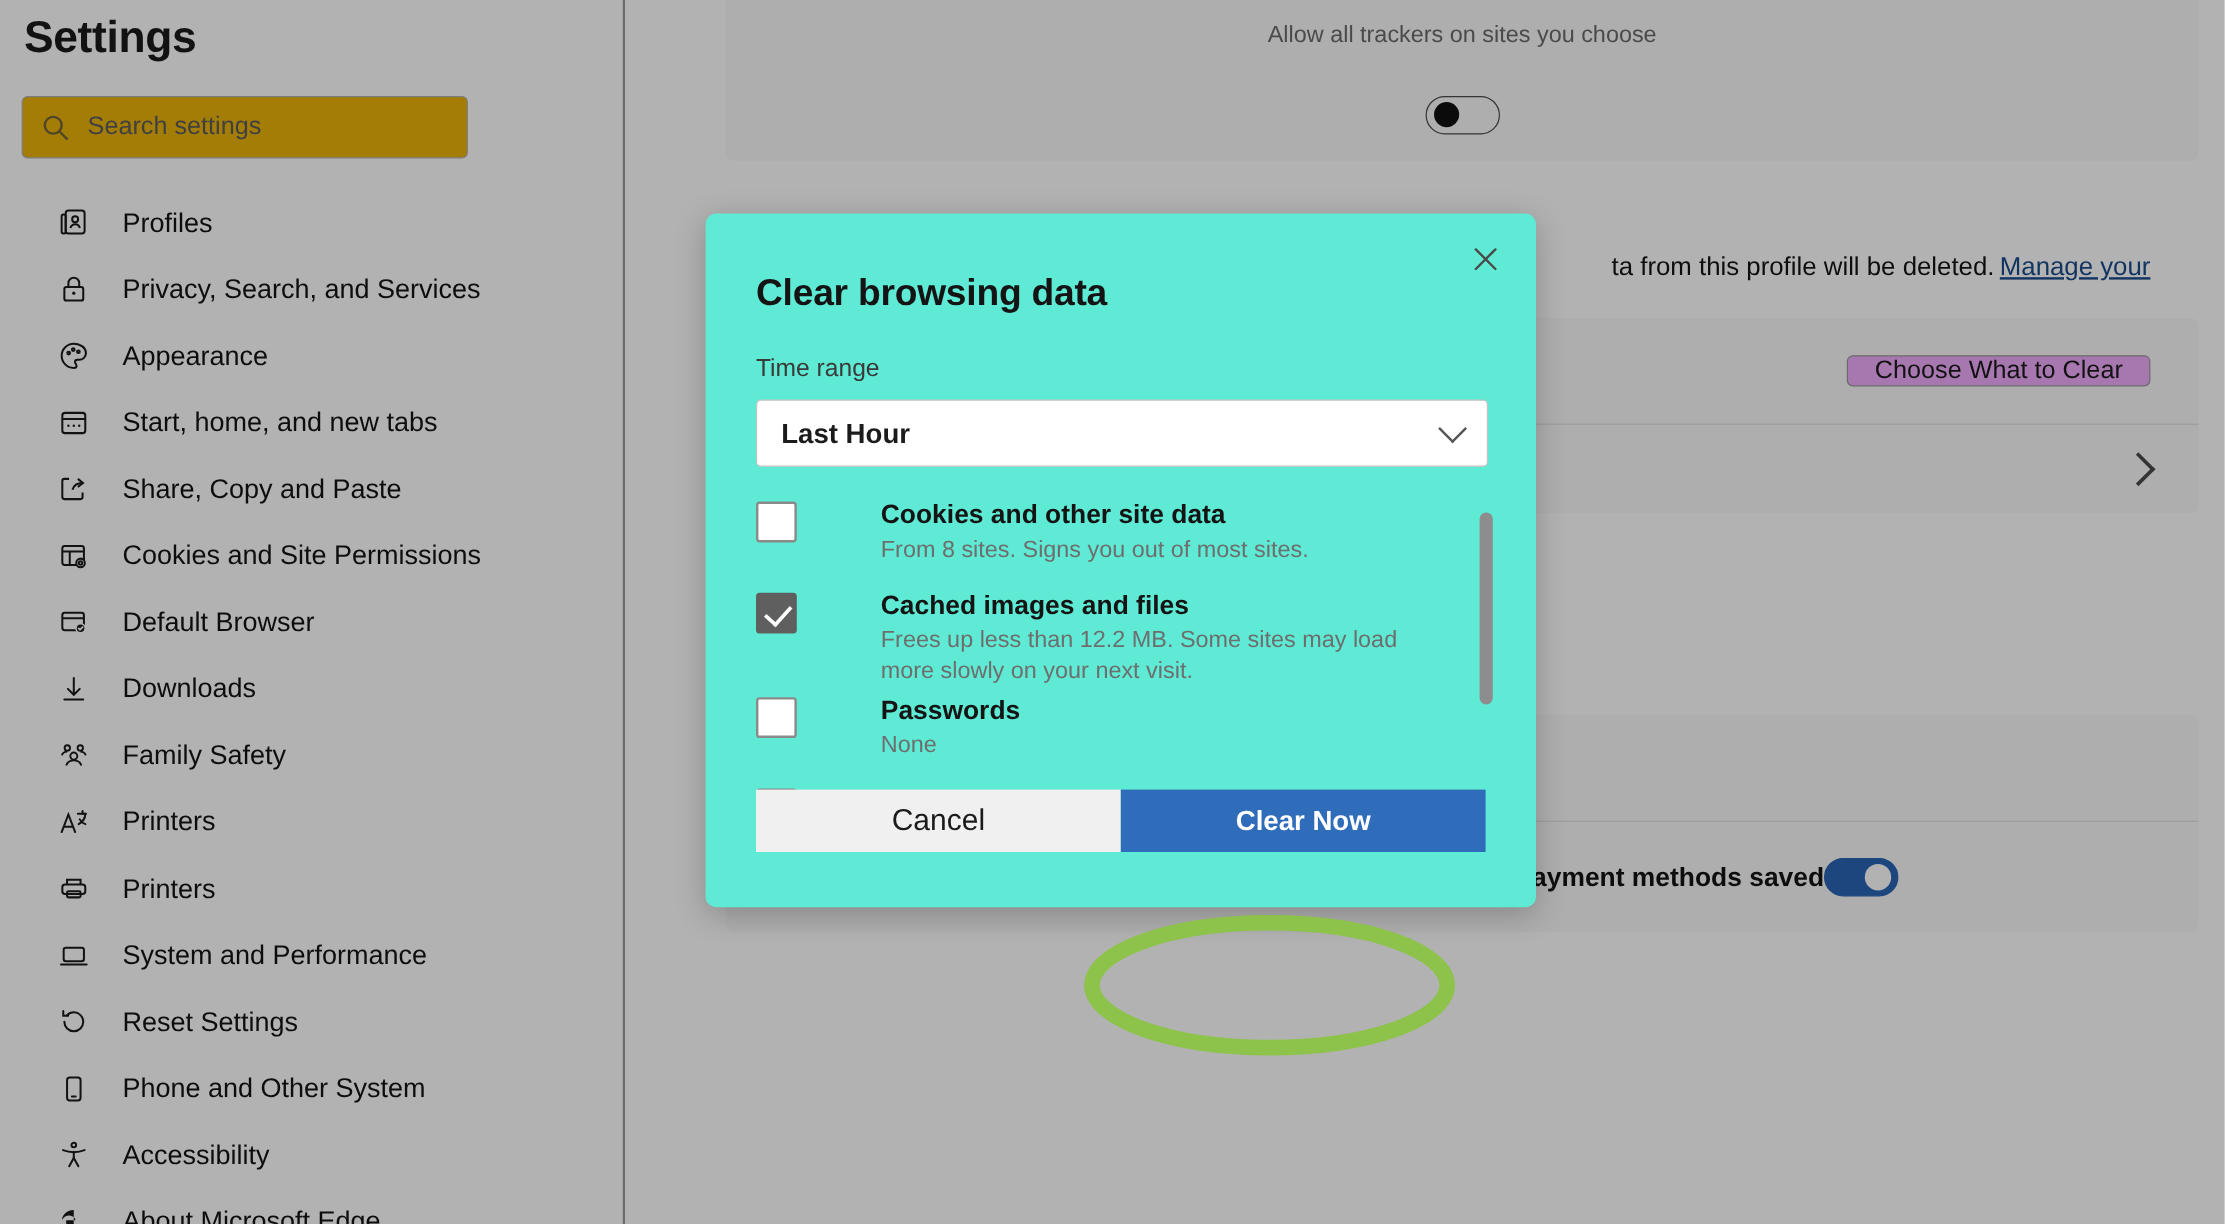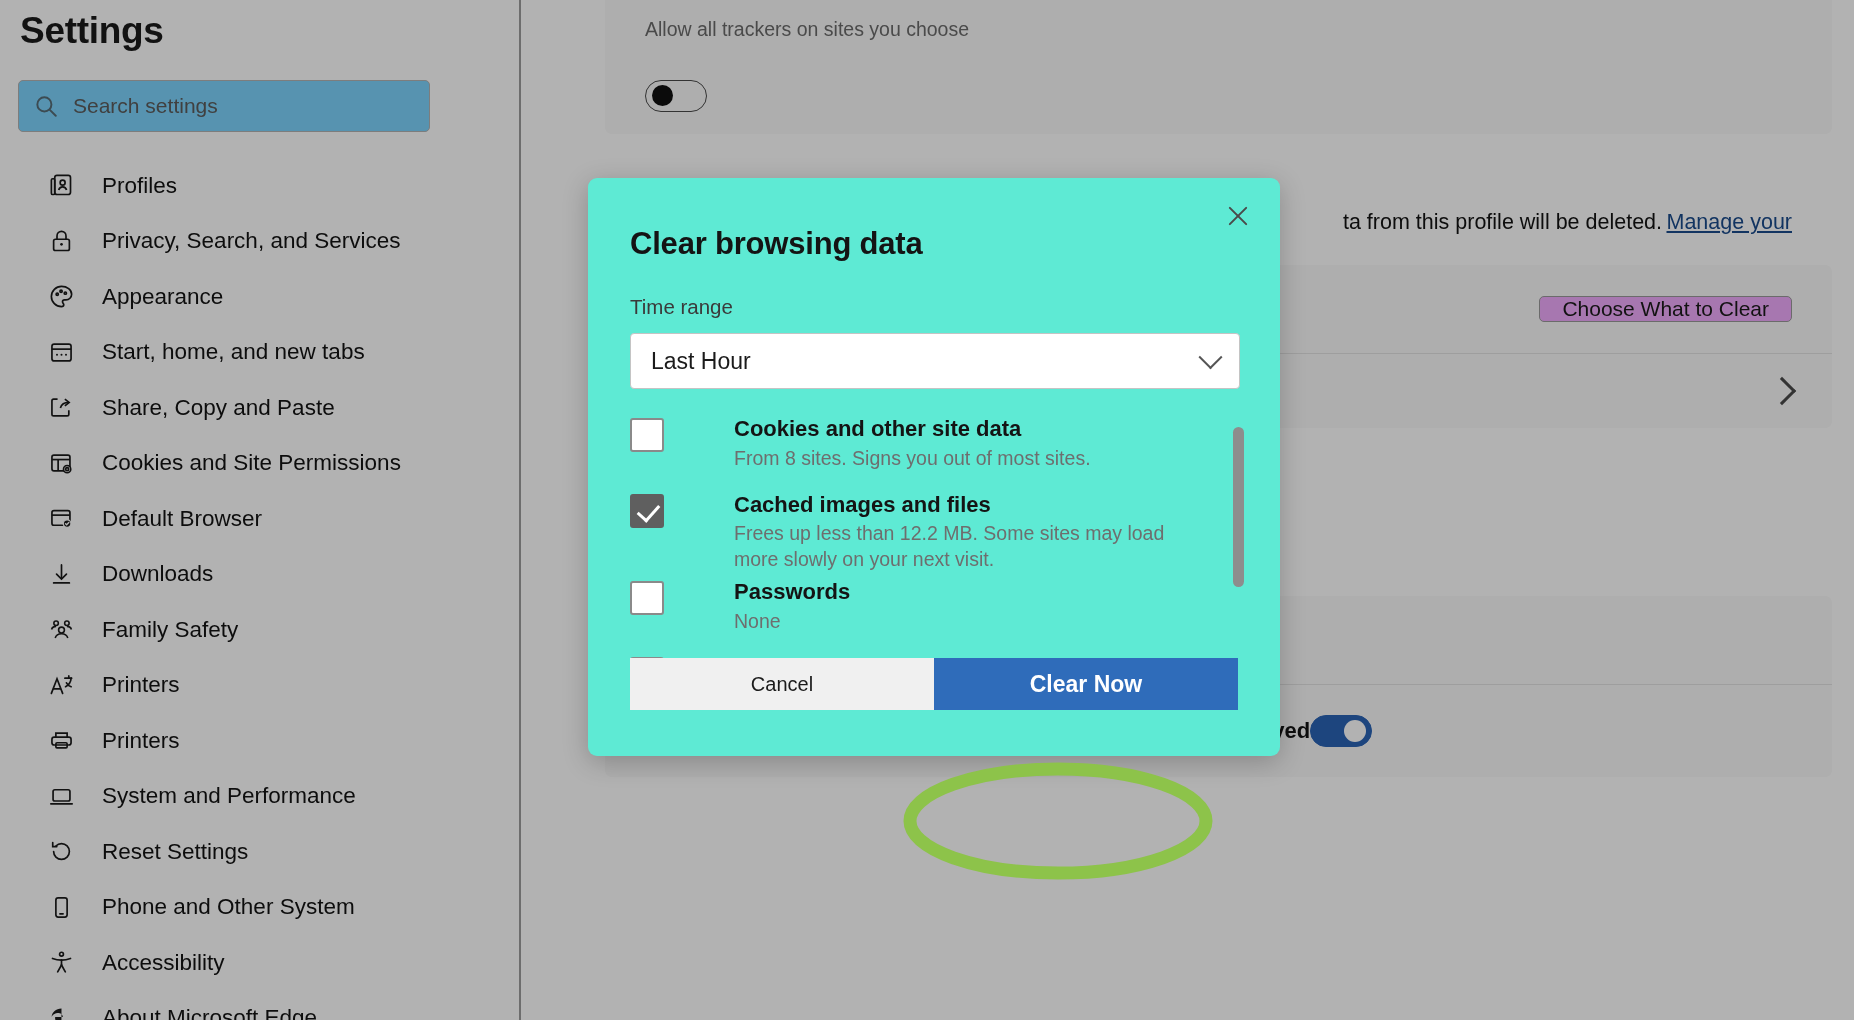--- a/index.html
+++ b/index.html
@@ -44,28 +44,28 @@
   }
   .settings-title {
     font-size: 37px;
     font-weight: bold;
     color: #1b1b1b;
     letter-spacing: -0.3px;
     margin: 10px 0 0 20px;
   }
   .search-box {
     margin: 28px 0 0 18px;
-    width: 412px;
+    width: 372px;
     height: 52px;
     border: 1.5px solid #b3b3b3;
     border-radius: 5px;
     display: flex;
     align-items: center;
     padding: 0 14px;
-    background: #7dd3fc;
+    background: #eab308;
   }
   .search-icon { width: 26px; height: 26px; flex: 0 0 26px; margin-right: 14px; opacity: .75; }
   .search-ph { font-size: 21px; color: #5c5c5c; }
 
   .nav { margin-top: 26px; }
   .nav-item {
     display: flex;
     align-items: center;
     height: 55.5px;
     padding-left: 46px;
@@ -97,21 +97,21 @@
   .card {
     background: #f9f9f9;
     border-radius: 7px;
     margin: 0 22px 0 84px;
     position: relative;
   }
 
   .row {
     display: flex;
     align-items: center;
-    justify-content: flex-start;
+    justify-content: center;
     padding: 0 40px;
     position: relative;
   }
   .row-sub {
     font-size: 19.5px;
     color: #6b6b6b;
   }
   .row-title {
     font-size: 22px;
     font-weight: bold;
@@ -205,20 +205,21 @@
     margin: 14px 0 0 42px;
     width: 610px;
     height: 56px;
     border: 1.5px solid #c4c4c4;
     border-radius: 4px;
     display: flex;
     align-items: center;
     justify-content: space-between;
     padding: 0 20px 0 20px;
     background: #fff;
+    font-weight: bold;
   }
   .select-value { font-size: 23px; color: #1b1b1b; }
   .chev-down {
     width: 17px; height: 17px;
     border-right: 2.5px solid #555;
     border-bottom: 2.5px solid #555;
     transform: rotate(45deg) translate(-3px,-3px);
   }
 
   .opt-list {
@@ -272,21 +273,21 @@
     bottom: 46px;
     display: flex;
     padding: 0 42px;
     gap: 0;
   }
   .btn-cancel {
     flex: 1 1 0;
     height: 52px;
     background: #f0f0f0;
     border: none;
-    font-size: 20px;
+    font-size: 25px;
     color: #1b1b1b;
     font-family: "Liberation Sans", sans-serif;
     font-weight: normal;
     cursor: pointer;
   }
   .btn-primary {
     flex: 1 1 0;
     height: 52px;
     background: #2f6cba;
     border: none;

